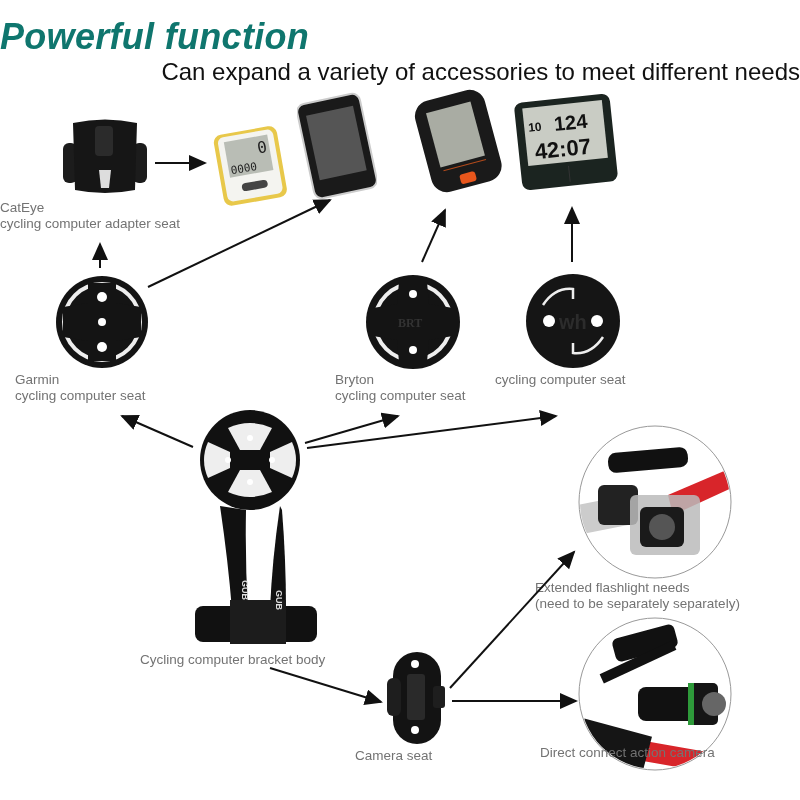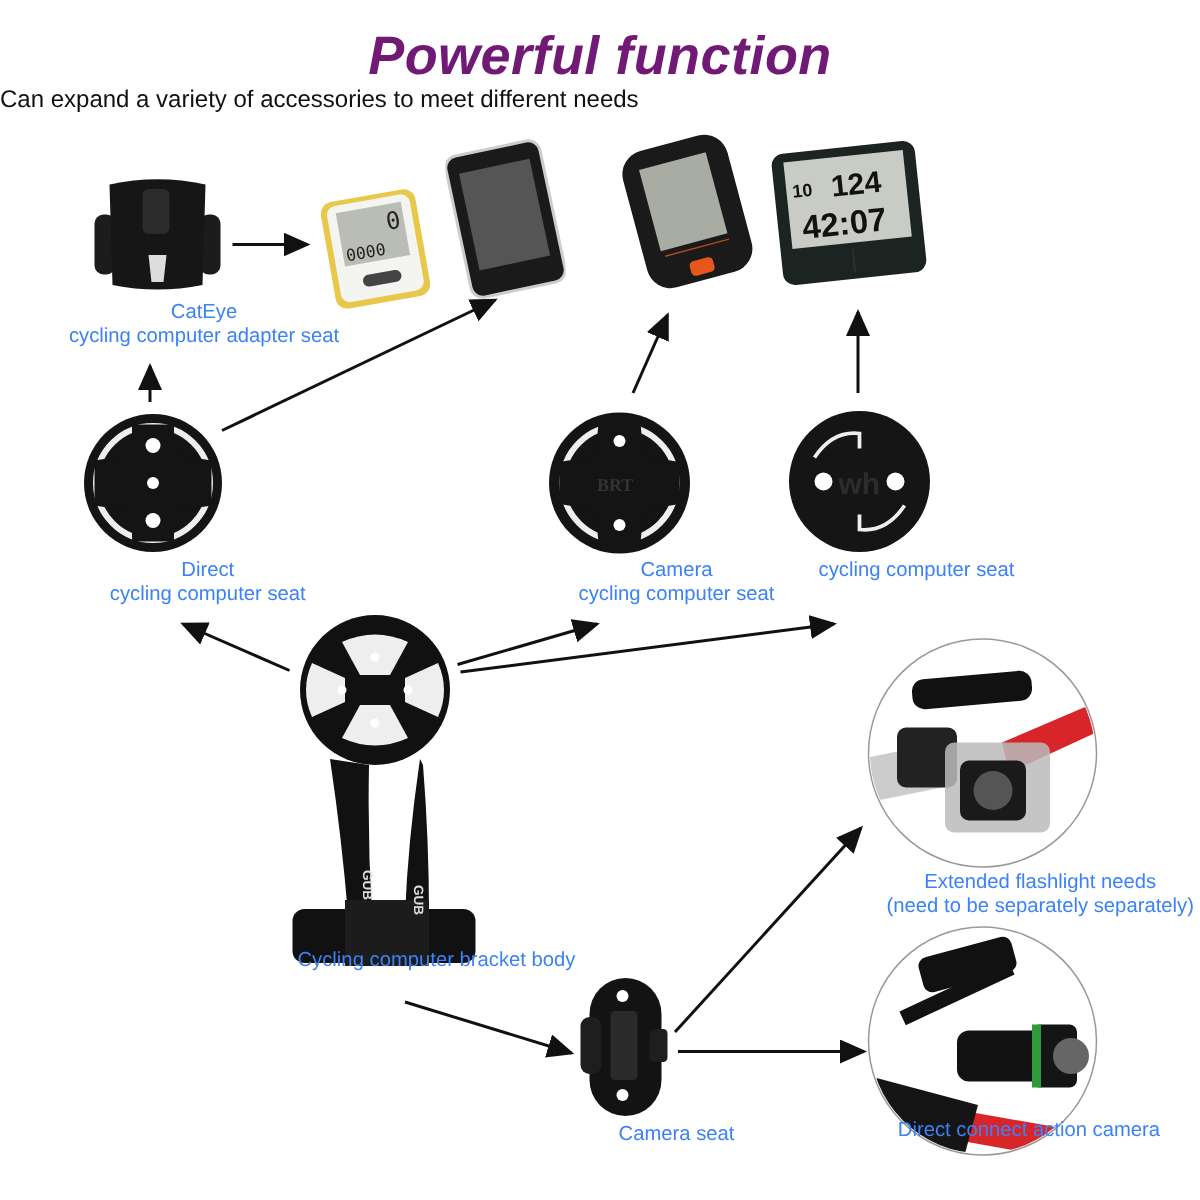--- a/index.html
+++ b/index.html
@@ -1,19 +1,19 @@
 <!DOCTYPE html>
 <html><head>
 <meta charset="utf-8">
 <style>
   html,body{margin:0;padding:0;background:#fff;}
   body{width:800px;height:800px;position:relative;overflow:hidden;font-family:"Liberation Sans",sans-serif;color:#1a1a1a;}
-  .title{position:absolute;left:0;width:800px;top:16px;text-align:center;font-size:36px;font-weight:bold;font-style:italic;color:#701a75;letter-spacing:0.3px;}
-  .subtitle{position:absolute;left:0;width:800px;top:58px;text-align:left;font-size:16px;color:#111;}
-  .label{position:absolute;text-align:center;font-size:13.5px;line-height:16px;color:#3b82f6;padding-left:36px;}
+  .title{position:absolute;left:0;width:800px;top:16px;text-align:left;font-size:36px;font-weight:bold;font-style:italic;color:#0f766e;letter-spacing:0.3px;}
+  .subtitle{position:absolute;left:0;width:800px;top:58px;text-align:right;font-size:24px;color:#111;}
+  .label{position:absolute;text-align:left;font-size:13.5px;line-height:16px;color:#737373;}
   .abs{position:absolute;}
   svg.arrows{position:absolute;left:0;top:0;width:800px;height:800px;pointer-events:none;}
 </style>
 </head>
 <body>
 
 <div class="title">Powerful function</div>
 <div class="subtitle">Can expand a variety of accessories to meet different needs</div>
 
 <svg class="abs" style="left:55px;top:118px" width="100" height="80">
@@ -68,34 +68,34 @@
 
 <svg class="abs" style="left:55px;top:275px" width="94" height="94">
   <circle cx="47" cy="47" r="46" fill="#141414"></circle>
   <circle cx="47" cy="47" r="38" fill="none" stroke="#eee" stroke-width="4"></circle>
   <path d="M33 8 L61 8 L61 28 L86 32 L86 62 L61 66 L61 86 L33 86 L33 66 L8 62 L8 32 L33 28 Z" fill="#141414"></path>
   <circle cx="47" cy="22" r="5" fill="#fff"></circle>
   <circle cx="47" cy="47" r="4" fill="#fff"></circle>
   <circle cx="47" cy="72" r="5" fill="#fff"></circle>
 </svg>
 <div class="label" style="left:15px;width:175px;top:372px">
-  <div>Direct</div>
+  <div>Garmin</div>
     <div>cycling computer seat</div>
 </div>
 
 <svg class="abs" style="left:365px;top:274px" width="96" height="96">
   <circle cx="48" cy="48" r="47" fill="#141414"></circle>
   <circle cx="48" cy="48" r="38" fill="none" stroke="#eee" stroke-width="4"></circle>
   <path d="M34 8 L62 8 L64 30 L88 34 L88 62 L64 66 L62 88 L34 88 L32 66 L8 62 L8 34 L32 30 Z" fill="#141414"></path>
   <circle cx="48" cy="20" r="4" fill="#fff"></circle>
   <circle cx="48" cy="76" r="4" fill="#fff"></circle>
   <text x="33" y="53" font-size="12" font-family="Liberation Serif, serif" font-weight="bold" fill="#333">BRT</text>
 </svg>
 <div class="label" style="left:335px;width:160px;top:372px">
-  <div>Camera</div>
+  <div>Bryton</div>
     <div>cycling computer seat</div>
 </div>
 
 <svg class="abs" style="left:525px;top:273px" width="96" height="96">
   <circle cx="48" cy="48" r="47" fill="#151515"></circle>
   <path d="M18 32 Q30 14 48 16 L48 26" fill="none" stroke="#eee" stroke-width="2.5"></path>
   <path d="M78 64 Q66 82 48 80 L48 70" fill="none" stroke="#eee" stroke-width="2.5"></path>
   <circle cx="24" cy="48" r="6" fill="#fff"></circle>
   <circle cx="72" cy="48" r="6" fill="#fff"></circle>
   <text x="34" y="56" font-size="20" font-weight="bold" fill="#2c2c2c">wh</text>
@@ -114,21 +114,21 @@
   <path d="M38 82 Q60 92 82 82 L70 60 L50 60 Z" fill="#eee"></path>
   <path d="M18 32 Q10 50 18 68 L40 58 L40 42 Z" fill="#eee"></path>
   <path d="M102 32 Q110 50 102 68 L80 58 L80 42 Z" fill="#eee"></path>
   <circle cx="60" cy="28" r="3" fill="#fff"></circle>
     <circle cx="60" cy="72" r="3" fill="#fff"></circle>
   <circle cx="38" cy="50" r="3" fill="#fff"></circle>
     <circle cx="82" cy="50" r="3" fill="#fff"></circle>
   <text x="0" y="0" font-size="9" font-weight="bold" fill="#ddd" transform="translate(52 170) rotate(90)">GUB</text>
   <text x="0" y="0" font-size="9" font-weight="bold" fill="#ddd" transform="translate(86 180) rotate(90)">GUB</text>
 </svg>
-<div class="label" style="left:140px;width:230px;top:632px">Cycling computer bracket body</div>
+<div class="label" style="left:140px;width:230px;top:652px">Cycling computer bracket body</div>
 
 <svg class="abs" style="left:385px;top:648px" width="62" height="98">
   <rect x="8" y="4" width="48" height="92" rx="24" fill="#131313"></rect>
   <rect x="2" y="30" width="14" height="38" rx="6" fill="#1e1e1e"></rect>
   <rect x="48" y="38" width="12" height="22" rx="3" fill="#1e1e1e"></rect>
   <rect x="22" y="26" width="18" height="46" rx="3" fill="#2a2a2a"></rect>
   <circle cx="30" cy="16" r="4" fill="#fff"></circle>
   <circle cx="30" cy="82" r="4" fill="#fff"></circle>
 </svg>
 <div class="label" style="left:355px;width:120px;top:748px">Camera seat</div>

